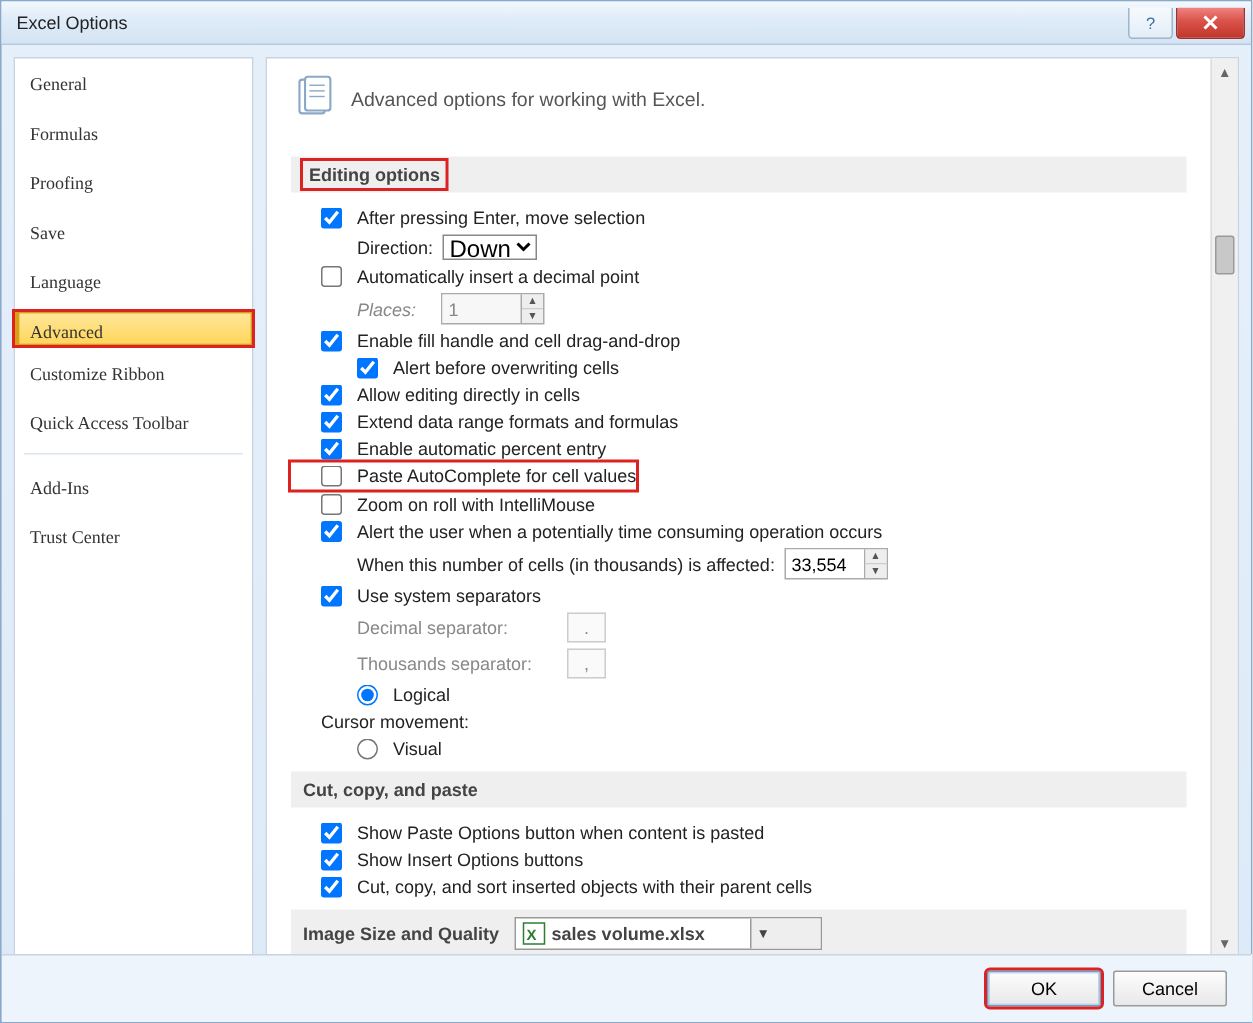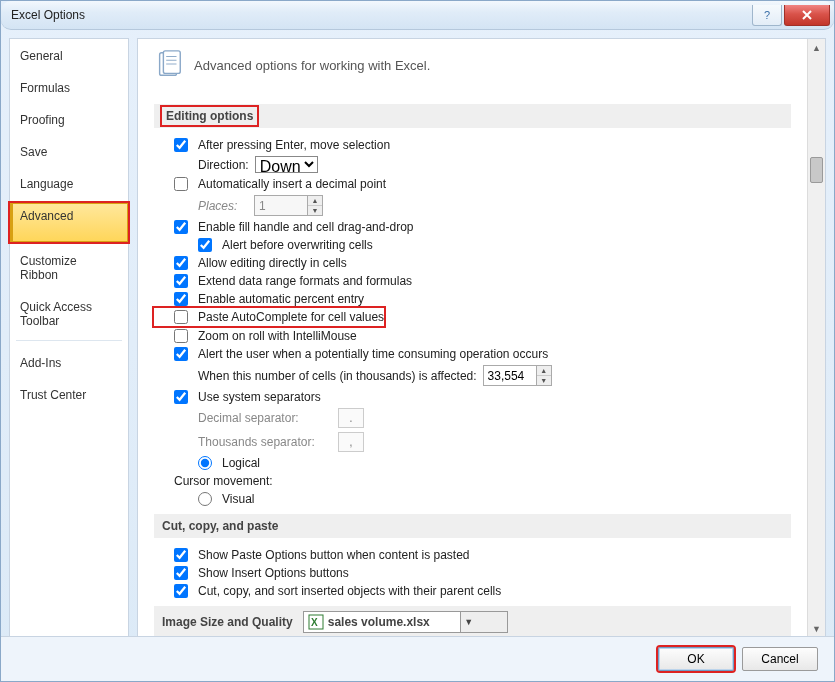--- a/index.html
+++ b/index.html
@@ -19,21 +19,20 @@
   position: relative;
 }
 .titlebar {
   height: 28px;
   background: linear-gradient(to bottom, #f3f8fd 0%, #e0ecf8 40%, #d4e4f4 100%);
   border-bottom: 1px solid #b5c8dc;
   display: flex;
   align-items: center;
   padding: 0 4px 0 10px;
   justify-content: space-between;
-  border-radius: 10px;
 }
 .titlebar .title {
   font-size: 12px;
   color: #222;
 }
 .titlebar .controls {
   display: flex;
   gap: 0;
 }
 .ctrl-btn {
@@ -56,38 +55,39 @@
 }
 .ctrl-help svg, .ctrl-close svg { width:12px; height:12px; }
 .body {
   display: flex;
   height: calc(100% - 28px - 44px);
   padding: 8px 8px 0 8px;
   gap: 8px;
   box-sizing: border-box;
 }
 .sidebar {
-  width: 120px;
+  width: 160px;
   background: #fff;
   border: 1px solid #c8d4e2;
   box-sizing: border-box;
   padding-top: 4px;
+  font-family: Liberation Serif, serif;
 }
 .sidebar .cat {
   padding: 6px 10px;
   color: #333;
   cursor: pointer;
   margin-bottom: 6px;
 }
 .sidebar .cat.selected {
   background: linear-gradient(to bottom, #ffe79b, #ffd65a);
   border: 1px solid #d8a012;
   border-left: 3px solid #d8a012;
   margin: 0 0 6px 0;
-  padding: 5px 7px 18px 7px;
+  padding: 5px 7px 0 7px;
   font-weight: normal;
 }
 .sidebar .sep {
   border-top: 1px solid #dde6ef;
   margin: 3px 6px 9px 6px;
 }
 .red-box { outline: 2px solid #d22; outline-offset: 0px; }
 .content-wrap {
   flex: 1;
   background: #fff;

